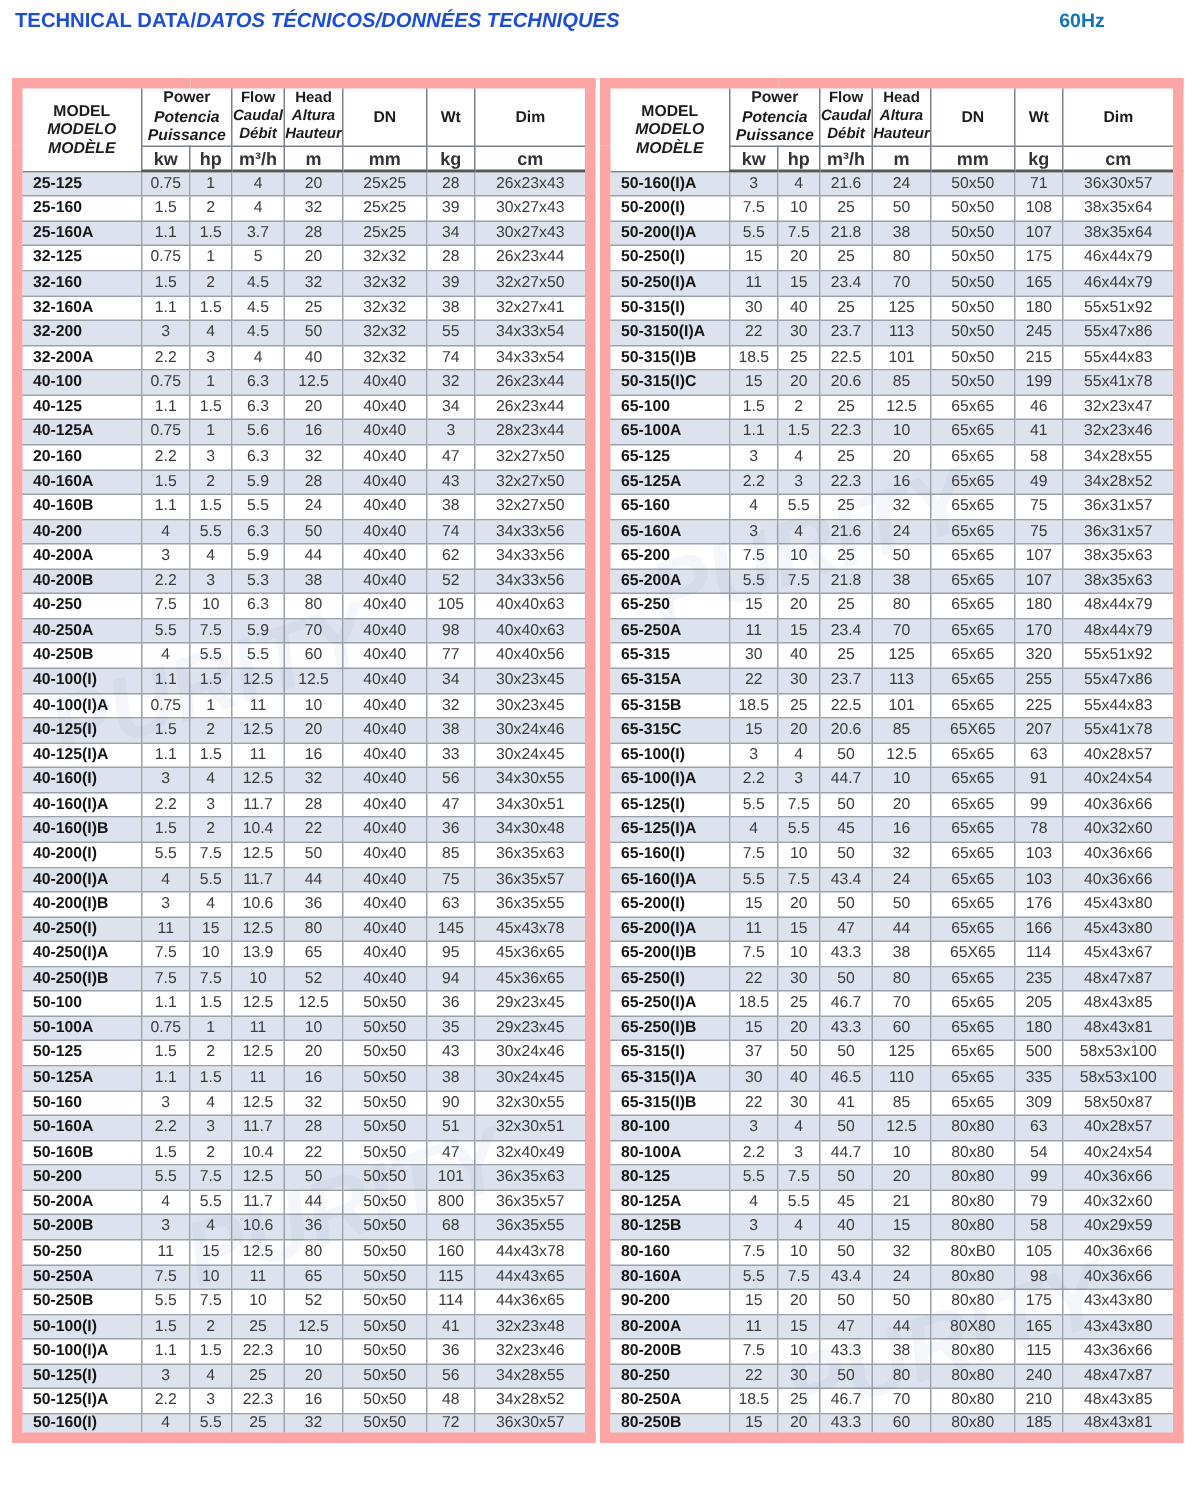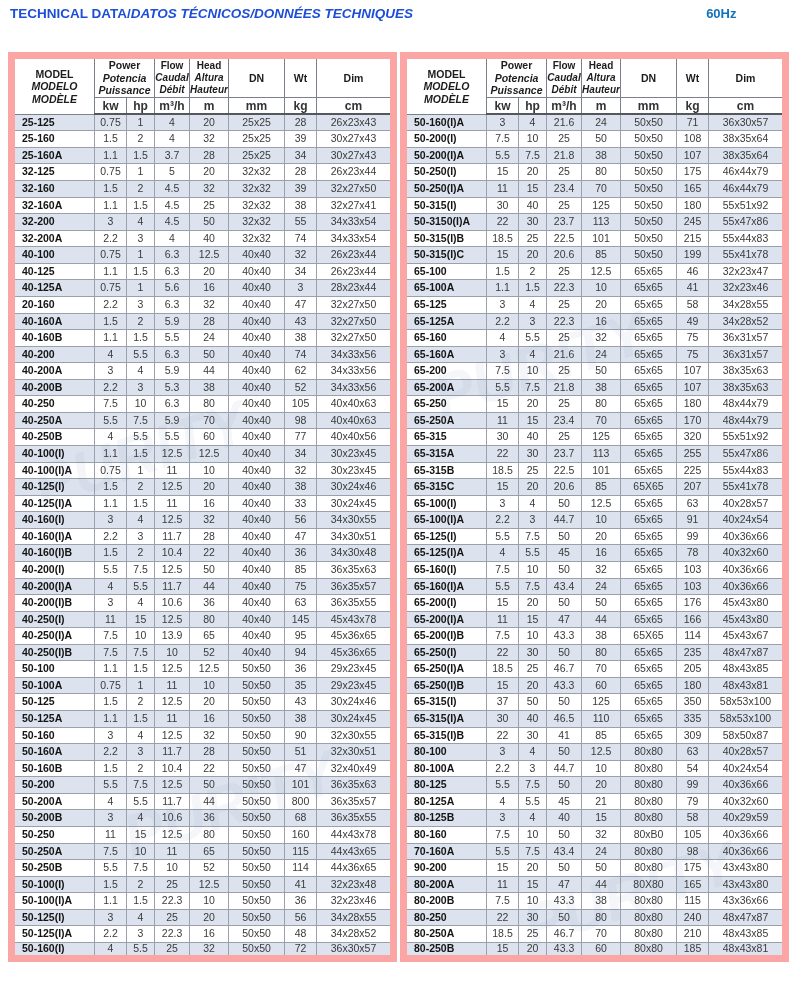--- a/index.html
+++ b/index.html
@@ -1026,21 +1026,21 @@
         <td>180</td>
         <td>48x43x81</td>
       </tr>
       <tr>
         <td class="model">65-315(I)</td>
         <td>37</td>
         <td>50</td>
         <td>50</td>
         <td>125</td>
         <td>65x65</td>
-        <td>350</td>
+        <td>500</td>
         <td>58x53x100</td>
       </tr>
       <tr>
         <td class="model">65-315(I)A</td>
         <td>30</td>
         <td>40</td>
         <td>46.5</td>
         <td>110</td>
         <td>65x65</td>
         <td>335</td>
@@ -1110,21 +1110,21 @@
         <td class="model">80-160</td>
         <td>7.5</td>
         <td>10</td>
         <td>50</td>
         <td>32</td>
         <td>80xB0</td>
         <td>105</td>
         <td>40x36x66</td>
       </tr>
       <tr>
-        <td class="model">70-160A</td>
+        <td class="model">80-160A</td>
         <td>5.5</td>
         <td>7.5</td>
         <td>43.4</td>
         <td>24</td>
         <td>80x80</td>
         <td>98</td>
         <td>40x36x66</td>
       </tr>
       <tr>
         <td class="model">90-200</td>

